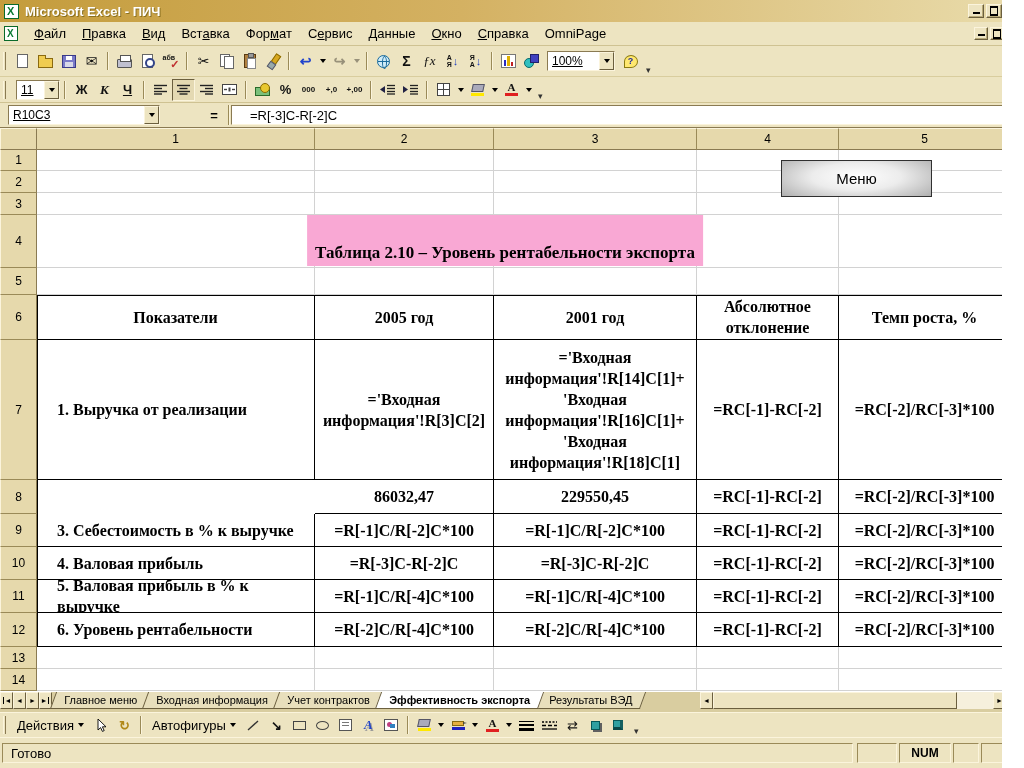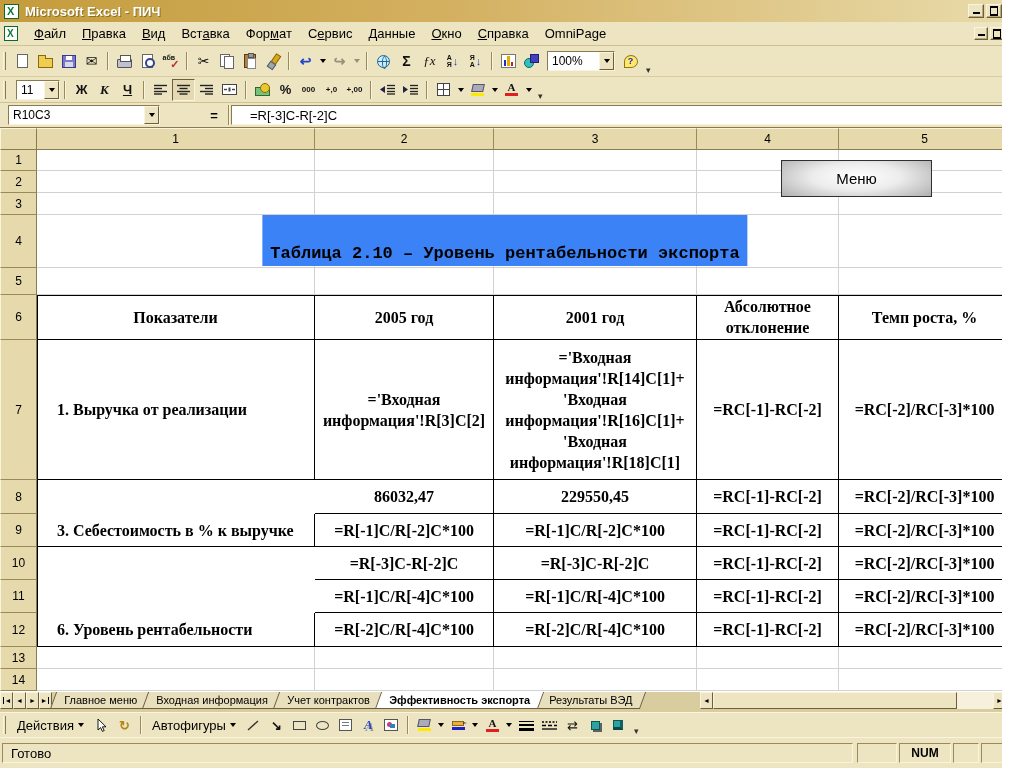--- a/index.html
+++ b/index.html
@@ -46,21 +46,21 @@
   .tbtn.dd { min-width:11px; }
   .tri { width:0; height:0; border-left:3px solid transparent; border-right:3px solid transparent; border-top:4px solid #000; }
   .dis, .dis * { color:#98917A !important; }
   .dis .tri { border-top-color:#98917A; }
   .pressed { border:1px solid; border-color:#6B5F3E #FBF4DC #FBF4DC #6B5F3E; background:#E4D9B2; }
   .wordbtn { display:flex; align-items:center; gap:4px; padding:2px 6px; font-size:13px; height:22px; flex:0 0 auto; }
   .chev { font-size:9px; color:#333; padding:0 4px; align-self:flex-end; margin-bottom:1px; }
 
   .combo { height:20px; display:flex; align-items:center; background:#fff;
     border:1px solid; border-color:#8A7A52 #FBF4DC #FBF4DC #8A7A52; font-size:12px; flex:0 0 auto; }
-  .combo .val { padding:0 4px; white-space:nowrap; overflow:hidden; flex:1; }
+  .combo .val { padding:0 4px; white-space:nowrap; overflow:hidden; flex:1;text-decoration:underline; }
   .combo .ddb { width:15px; height:18px; background:#EDE4C1; border:1px solid;
     border-color:#FBF4DC #6B5F3E #6B5F3E #FBF4DC; display:flex; align-items:center; justify-content:center; flex:0 0 auto; }
 
   
   .ic-page { width:11px; height:14px; background:#fff; border:1px solid #666; }
   .ic-folder { width:15px; height:10px; background:#F0CC50; border:1px solid #8A6A10; position:relative; margin-top:3px; }
   .ic-folder::before { content:""; position:absolute; left:-1px; top:-4px; width:6px; height:3px; background:#F0CC50; border:1px solid #8A6A10; border-bottom:none; }
   .ic-save { width:14px; height:13px; background:#7A7AC8; border:1px solid #3A3A8A; position:relative; }
   .ic-save::before { content:""; position:absolute; left:3px; top:0; width:6px; height:4px; background:#fff; }
   .ic-save::after  { content:""; position:absolute; left:2px; bottom:0; width:8px; height:5px; background:#D8D8E8; }
@@ -135,22 +135,22 @@
     font-size:12px; border-top:1px solid #FBF4DC; border-right:1px solid #9A8A58; border-bottom:1px solid #8A7A52; }
   .rowh { position:absolute; left:0; width:37px; background:#E6D9AC; display:flex; align-items:center; justify-content:center;
     font-size:12px; border-left:1px solid #FBF4DC; border-right:1px solid #8A7A52; border-bottom:1px solid #9A8A58; }
   .ecell { position:absolute; background:#fff; border-right:1px solid #D2D2D2; border-bottom:1px solid #D2D2D2; }
   .tcell { position:absolute; background:#fff; border-right:1px solid #000; border-bottom:1px solid #000;
     font-family:"Liberation Serif",serif; font-weight:bold; font-size:16px; line-height:21px;
     display:flex; align-items:center; justify-content:center; text-align:center; white-space:pre-line; overflow:hidden; }
   .tcell.left { justify-content:flex-start; text-align:left; padding-left:20px; }
   .tableframe { position:absolute; border:1px solid #000; pointer-events:none; }
   .sheet-title { position:absolute; left:505px; top:87px; transform:translateX(-50%); height:51px;
-    display:flex; align-items:flex-end; font-family:Liberation Mono, monospace; font-weight:bold; font-size:17px;
-    background:#3b82f6; padding:0 8px 3px 8px; white-space:nowrap; }
+    display:flex; align-items:flex-end; font-family:Liberation Serif, serif; font-weight:bold; font-size:17px;
+    background:#f9a8d4; padding:0 8px 3px 8px; white-space:nowrap; }
   .menu-obj { position:absolute; left:781px; top:32px; width:151px; height:37px; border:1px solid #303030;
     background:radial-gradient(ellipse 100% 130% at 50% 45%, #ffffff 0%, #ececec 30%, #b5b5b5 62%, #7e7e7e 88%, #5c5c5c 100%);
     display:flex; align-items:center; justify-content:center; font-size:15px; color:#000; }
 
   
   .vscroll { position:absolute; left:1011px; top:128px; width:13px; height:577px; background:#F6F0DC; }
   .sbtn { background:#EDE4C1; border:1px solid; border-color:#FBF4DC #6B5F3E #6B5F3E #FBF4DC;
     display:flex; align-items:center; justify-content:center; font-size:7px; color:#000; }
   .vs-up { position:absolute; left:0; top:0; width:13px; height:13px; }
   .vs-dn { position:absolute; left:0; top:564px; width:13px; height:13px; }
@@ -534,24 +534,26 @@
       <div class="tcell" style="left: 839px; top: 212px; width: 172px; height: 140px;">=RC[-2]/RC[-3]*100</div>
       <div class="tcell" style="left: 315px; top: 352px; width: 179px; height: 34px;">86032,47</div>
       <div class="tcell" style="left: 494px; top: 352px; width: 203px; height: 34px;">229550,45</div>
       <div class="tcell" style="left: 697px; top: 352px; width: 142px; height: 34px;">=RC[-1]-RC[-2]</div>
       <div class="tcell" style="left: 839px; top: 352px; width: 172px; height: 34px;">=RC[-2]/RC[-3]*100</div>
       <div class="tcell left" style="left: 37px; top: 386px; width: 278px; height: 33px;">3. Себестоимость в % к выручке</div>
       <div class="tcell" style="left: 315px; top: 386px; width: 179px; height: 33px;">=R[-1]C/R[-2]C*100</div>
       <div class="tcell" style="left: 494px; top: 386px; width: 203px; height: 33px;">=R[-1]C/R[-2]C*100</div>
       <div class="tcell" style="left: 697px; top: 386px; width: 142px; height: 33px;">=RC[-1]-RC[-2]</div>
       <div class="tcell" style="left: 839px; top: 386px; width: 172px; height: 33px;">=RC[-2]/RC[-3]*100</div>
+      <div class="tcell left" style="left: 37px; top: 419px; width: 278px; height: 33px;">4. Валовая прибыль</div>
       <div class="tcell" style="left: 315px; top: 419px; width: 179px; height: 33px;">=R[-3]C-R[-2]C</div>
       <div class="tcell" style="left: 494px; top: 419px; width: 203px; height: 33px;">=R[-3]C-R[-2]C</div>
       <div class="tcell" style="left: 697px; top: 419px; width: 142px; height: 33px;">=RC[-1]-RC[-2]</div>
       <div class="tcell" style="left: 839px; top: 419px; width: 172px; height: 33px;">=RC[-2]/RC[-3]*100</div>
+      <div class="tcell left" style="left: 37px; top: 452px; width: 278px; height: 33px;">5. Валовая прибыль в % к выручке</div>
       <div class="tcell" style="left: 315px; top: 452px; width: 179px; height: 33px;">=R[-1]C/R[-4]C*100</div>
       <div class="tcell" style="left: 494px; top: 452px; width: 203px; height: 33px;">=R[-1]C/R[-4]C*100</div>
       <div class="tcell" style="left: 697px; top: 452px; width: 142px; height: 33px;">=RC[-1]-RC[-2]</div>
       <div class="tcell" style="left: 839px; top: 452px; width: 172px; height: 33px;">=RC[-2]/RC[-3]*100</div>
       <div class="tcell left" style="left: 37px; top: 485px; width: 278px; height: 34px;">6. Уровень рентабельности</div>
       <div class="tcell" style="left: 315px; top: 485px; width: 179px; height: 34px;">=R[-2]C/R[-4]C*100</div>
       <div class="tcell" style="left: 494px; top: 485px; width: 203px; height: 34px;">=R[-2]C/R[-4]C*100</div>
       <div class="tcell" style="left: 697px; top: 485px; width: 142px; height: 34px;">=RC[-1]-RC[-2]</div>
       <div class="tcell" style="left: 839px; top: 485px; width: 172px; height: 34px;">=RC[-2]/RC[-3]*100</div>
       <div class="ecell" style="left: 37px; top: 519px; width: 278px; height: 22px;"></div>

